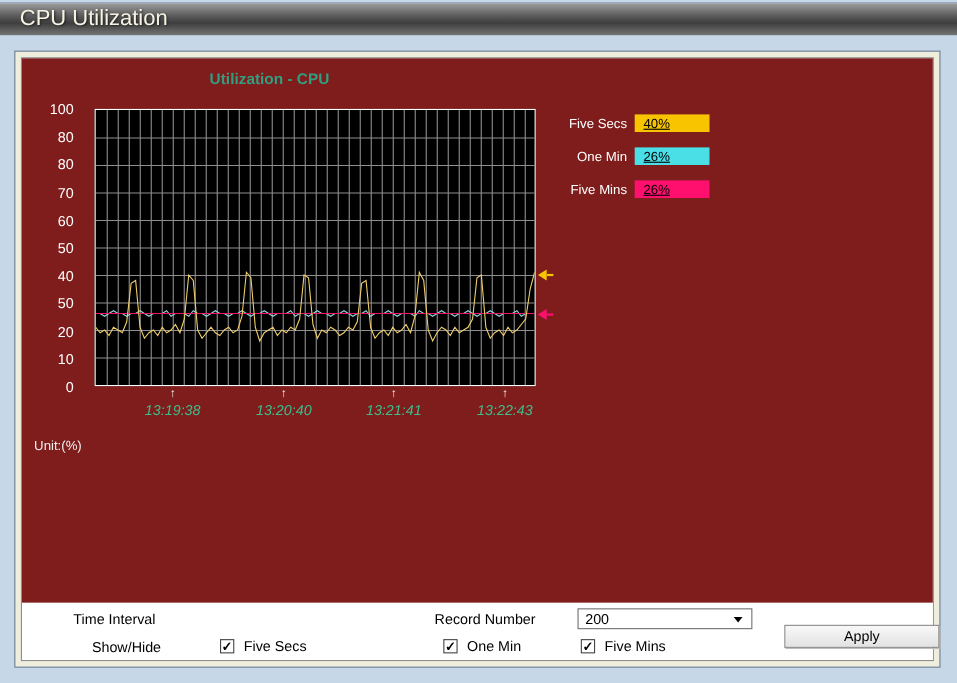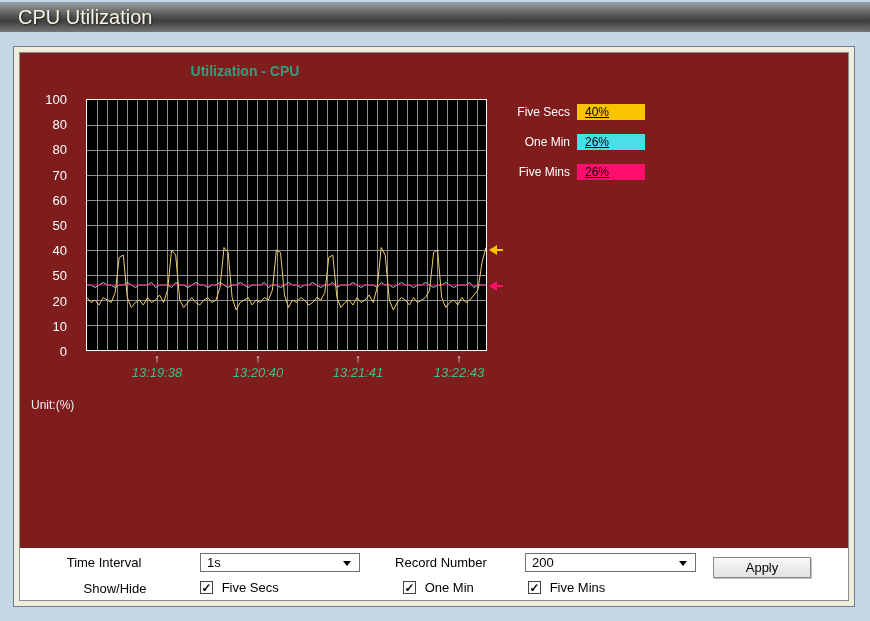--- a/index.html
+++ b/index.html
@@ -41,24 +41,24 @@
   .mk-yellow { top:191px; } .mk-pink { top:227px; }
 
   
   .ctl-label { position:absolute; height:16px; text-align:center; }
   .lbl-interval { left:20px;  top:7px;  width:128px; }
   .lbl-record   { left:356px; top:7px;  width:130px; }
   .lbl-showhide { left:35px;  top:33px; width:120px; }
   .dropdown { position:absolute; top:5px; height:19px; background:#fff; border:1px solid #707070;
     font-size:13px; line-height:17px; padding-left:6px; cursor:default; }
   .dd-interval { left:180px; width:160px; }
-  .dd-record   { left:505px; width:171px; }
+  .dd-record   { left:505px; width:159px; }
   .dd-arrow { position:absolute; right:8px; top:7px; width:0; height:0;
     border-left:4px solid transparent; border-right:4px solid transparent; border-top:5px solid #000; }
-  .apply-btn { position:absolute; left:693px; top:9px; width:98px; height:21px;
+  .apply-btn { position:absolute; left:693px; top:20px; width:141px; height:21px;
     background:linear-gradient(180deg,#f8f8f8,#e2e2e2); border:1px solid #8a8a8a;
     font-size:13px; text-align:center; line-height:19px; color:#000;
     box-shadow:1px 1px 0 #bdbdbd; cursor:default; }
   .checkbox-item { position:absolute; top:31px; height:15px; cursor:default; }
   .cb1 { left:180px; } .cb2 { left:360px;margin-left:23px; } .cb3 { left:508px; }
   .cb-box { display:inline-block; width:13px; height:13px; background:#fff; border:1px solid #444;
     vertical-align:middle; text-align:center; font-size:12px; line-height:12px; font-weight:bold; color:#000; }
   .cb-text { vertical-align:middle; margin-left:5px; font-size:13px; }
 </style>
 </head>
@@ -181,24 +181,20 @@
             <rect x="9" y="5" width="6" height="2"></rect>
         </svg>
         <svg class="marker mk-pink" viewBox="0 0 16 12" style="fill: rgb(255, 15, 110);">
           <path d="M1,6 L9,1 L9,11 Z"></path>
             <rect x="9" y="5" width="6" height="2"></rect>
         </svg>
       </div>
 
       <div class="controls-region">
         <div class="ctl-label lbl-interval">Time Interval</div>
-        <div class="dropdown dd-interval">
-          <span>1s</span>
-          <span class="dd-arrow"></span>
-        </div>
 
         <div class="ctl-label lbl-record">Record Number</div>
         <div class="dropdown dd-record">
           <span>200</span>
           <span class="dd-arrow"></span>
         </div>
 
         <div class="apply-btn">Apply</div>
 
         <div class="ctl-label lbl-showhide">Show/Hide</div>

